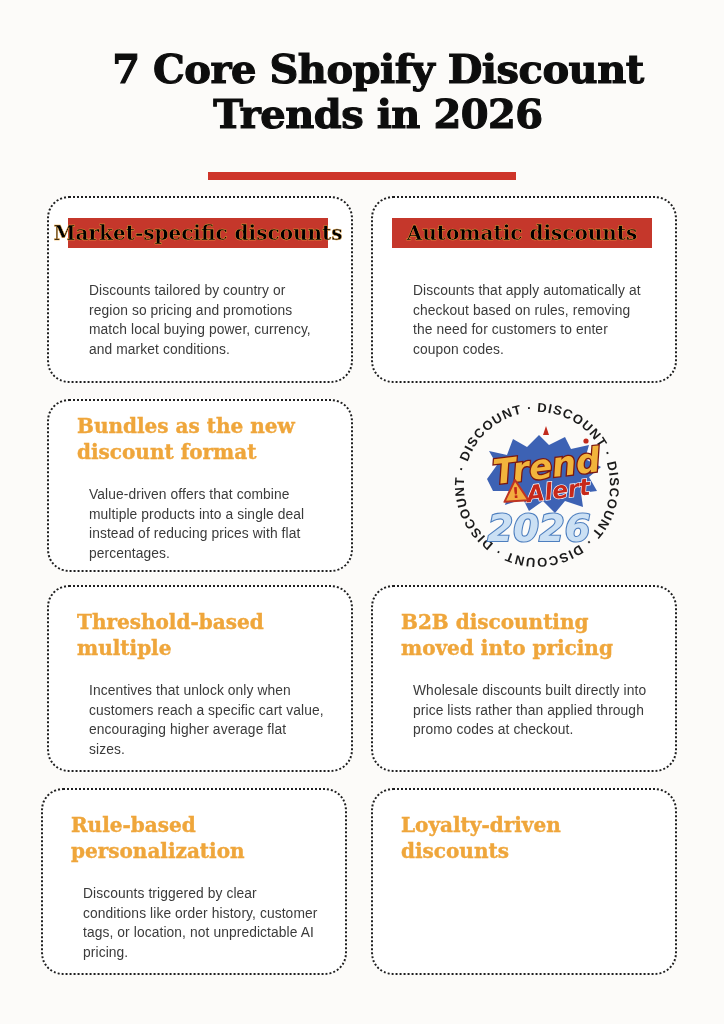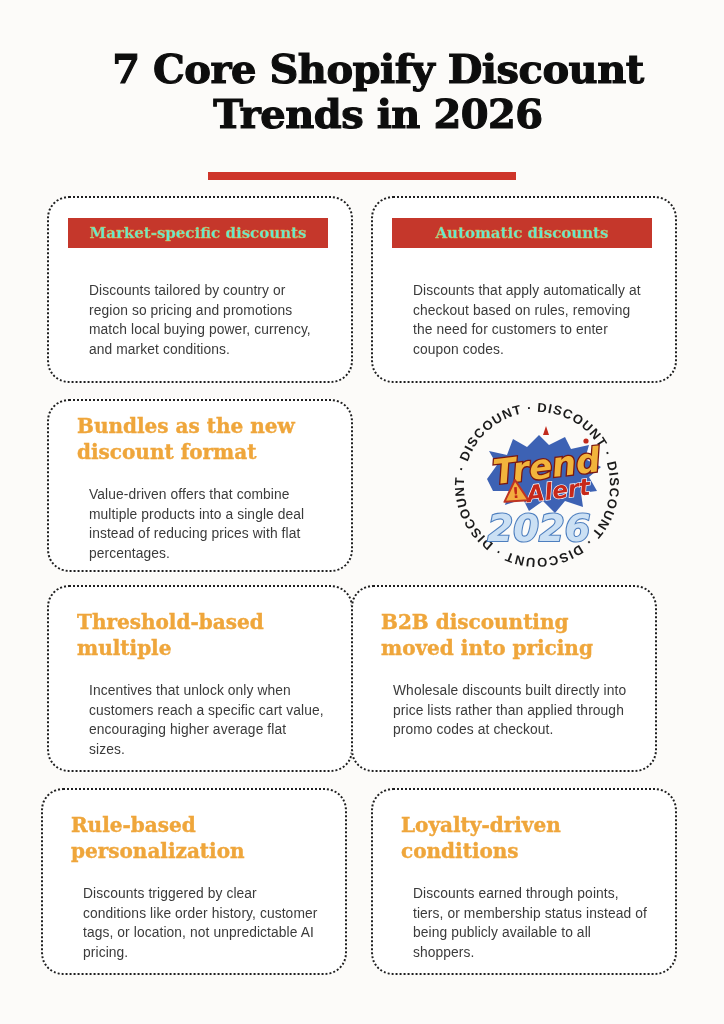--- a/index.html
+++ b/index.html
@@ -46,22 +46,22 @@
     box-sizing:border-box;
   }
   .banner{
     margin:20px auto 0 19px;
     width:260px;height:30px;
     background:#C5372B;
     display:flex;align-items:center;justify-content:center;
   }
   .banner-title{
     margin:0;
-    font-size:15px;
-    color:#5eead4;
+    font-size:20px;
+    color:#000000;
     -webkit-text-stroke:0.4px #F2A93C;
     white-space:nowrap;
   }
   .plain-title{
     margin:0;
     padding:22px 24px 0 28px;
     min-height:56px;
     font-size:20px;
     line-height:1.32;
     color:#EFA63B;
@@ -157,28 +157,27 @@
         <text class="logo-year" x="92" y="146" font-size="37" text-anchor="middle">2026</text>
       </g>
     </svg>
   </figure>
 
   <section class="card plain-card" style="left:47px;top:585px;height:187px">
     <h2 class="plain-title slab">Threshold-based multiple</h2>
     <p class="card-body">Incentives that unlock only when customers reach a specific cart value, encouraging higher average flat sizes.</p>
   </section>
 
-  <section class="card plain-card" style="left:351px;top:585px;height:187px">
+  <section class="card plain-card" style="left:371px;top:585px;height:187px">
     <h2 class="plain-title slab">B2B discounting moved into pricing</h2>
     <p class="card-body">Wholesale discounts built directly into price lists rather than applied through promo codes at checkout.</p>
   </section>
 
   <section class="card plain-card" style="left:41px;top:788px;height:187px">
     <h2 class="plain-title slab">Rule-based personalization</h2>
     <p class="card-body">Discounts triggered by clear conditions like order history, customer tags, or location, not unpredictable AI pricing.</p>
   </section>
 
   <section class="card plain-card" style="left:371px;top:788px;height:187px">
-    <h2 class="plain-title slab">Loyalty-driven conditions</h2>
-    <p class="card-body">Discounts earned through points, tiers, or membership status instead of being publicly available to all shoppers.</p>
+    <h2 class="plain-title slab">Loyalty-driven discounts</h2>
   </section>
 
 </div>
 
 </body></html>

